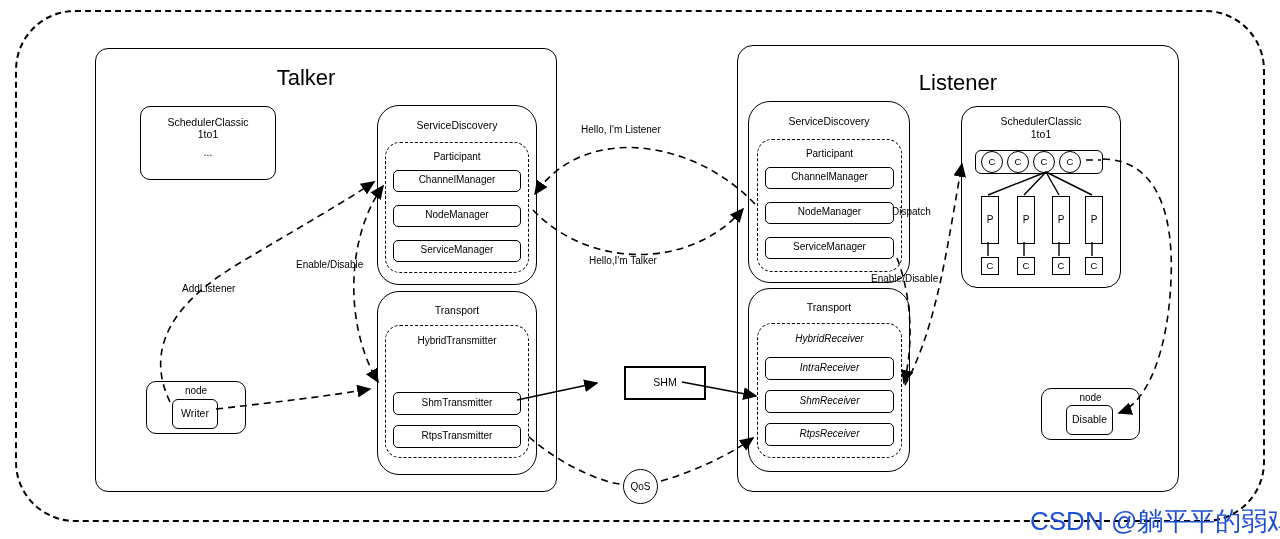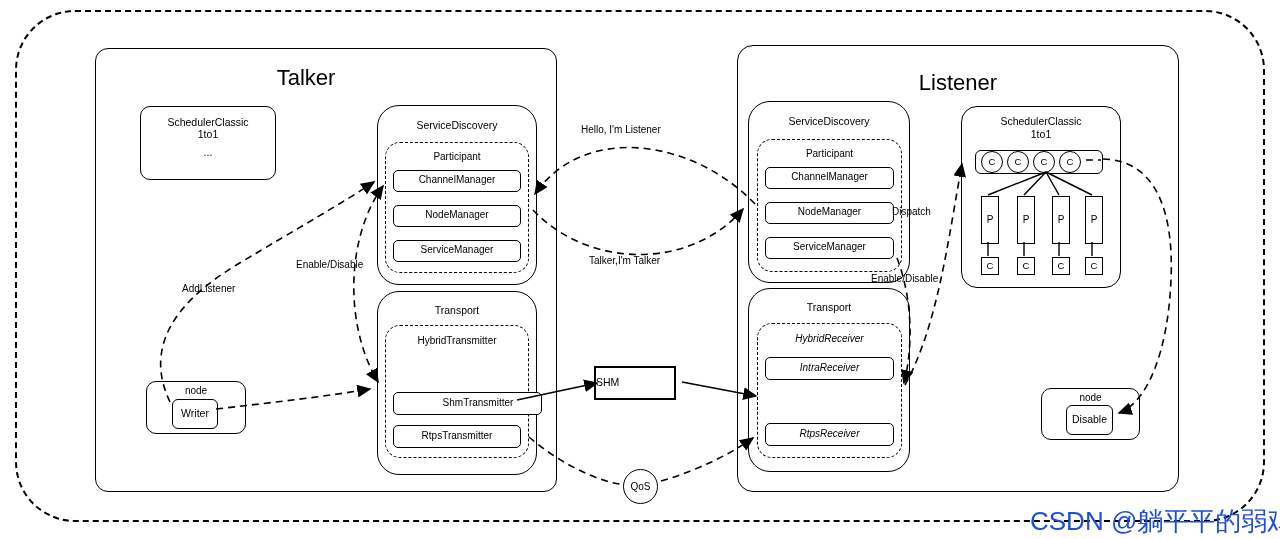--- a/index.html
+++ b/index.html
@@ -48,21 +48,21 @@
         <div class="item" style="left:7px;top:27px;width:126px;height:20px;">ChannelManager</div>
         <div class="item" style="left:7px;top:62px;width:126px;height:20px;">NodeManager</div>
         <div class="item" style="left:7px;top:97px;width:126px;height:20px;">ServiceManager</div>
       </div>
     </div>
 
     <div class="rbox" style="left:281px;top:242px;width:158px;height:182px;border-radius:22px;border-width:1.6px;">
       <div class="box-title" style="top:12px;">Transport</div>
       <div class="dbox" style="left:7px;top:33px;width:142px;height:131px;">
         <div class="box-title" style="top:9px;font-size:10px;">HybridTransmitter</div>
-        <div class="item" style="left:7px;top:66px;width:126px;height:21px;line-height:19px;padding-left:21px;">ShmTransmitter</div>
+        <div class="item" style="left:7px;top:66px;width:126px;height:21px;line-height:19px;">ShmTransmitter</div>
         <div class="item" style="left:7px;top:99px;width:126px;height:21px;line-height:19px;">RtpsTransmitter</div>
       </div>
     </div>
 
     <div class="abs" style="left:50px;top:332px;width:98px;height:51px;border:1.6px solid #000;border-radius:10px;">
       <div class="box-title" style="top:3px;font-size:10px;">node</div>
       <div class="item" style="left:25px;top:17px;width:44px;height:28px;line-height:26px;border-radius:6px;font-size:10.5px;">Writer</div>
     </div>
   </div>
 
@@ -77,20 +77,21 @@
         <div class="item" style="left:7px;top:62px;width:127px;height:20px;">NodeManager</div>
         <div class="item" style="left:7px;top:97px;width:127px;height:20px;">ServiceManager</div>
       </div>
     </div>
 
     <div class="rbox" style="left:10px;top:242px;width:160px;height:182px;border-radius:22px;border-width:1.6px;">
       <div class="box-title" style="top:12px;">Transport</div>
       <div class="dbox" style="left:8px;top:34px;width:143px;height:133px;font-style:italic;">
         <div class="box-title" style="top:9px;font-size:10px;">HybridReceiver</div>
         <div class="item" style="left:7px;top:33px;width:127px;height:21px;line-height:19px;">IntraReceiver</div>
+        <div class="item" style="left:7px;top:66px;width:127px;height:21px;line-height:19px;">ShmReceiver</div>
         <div class="item" style="left:7px;top:99px;width:127px;height:21px;line-height:19px;">RtpsReceiver</div>
       </div>
     </div>
 
     <div class="rbox" style="left:223px;top:60px;width:158px;height:180px;border-radius:16px;border-width:1.6px;">
       <div class="box-title" style="top:8px;">SchedulerClassic</div>
       <div class="box-title" style="top:21px;">1to1</div>
       <div class="abs" style="left:13px;top:43px;width:128px;height:24px;border:1.5px solid #000;border-radius:6px;
                   display:flex;align-items:center;padding-left:5px;gap:4px;box-sizing:border-box;">
         <div class="cellC">C</div>
@@ -107,28 +108,28 @@
       <div class="csq" style="left:90px;top:150px;">C</div>
       <div class="csq" style="left:123px;top:150px;">C</div>
     </div>
 
     <div class="abs" style="left:303px;top:342px;width:97px;height:50px;border:1.6px solid #000;border-radius:10px;">
       <div class="box-title" style="top:3px;font-size:10px;">node</div>
       <div class="item" style="left:24px;top:16px;width:45px;height:28px;line-height:26px;border-radius:6px;font-size:10.5px;">Disable</div>
     </div>
   </div>
 
-  <div class="abs" style="left:594px;top:366px;width:78px;height:30px;border:2px solid #000;
-              line-height:28px;font-size:10.5px;background:#fff;">SHM</div>
+  <div class="abs" style="left:624px;top:366px;width:78px;height:30px;border:2px solid #000;
+              text-align:center;line-height:28px;font-size:10.5px;background:#fff;">SHM</div>
 
   <div class="abs" style="left:623px;top:469px;width:35px;height:35px;border:1.6px solid #000;border-radius:50%;
               text-align:center;line-height:33px;font-size:10px;box-sizing:border-box;background:#fff;">QoS</div>
 
   <div class="edge-label" style="left:581px;top:124px;">Hello, I'm Listener</div>
-  <div class="edge-label" style="left:589px;top:255px;">Talker,I'm Talker</div>
+  <div class="edge-label" style="left:589px;top:255px;">Hello,I'm Talker</div>
   <div class="edge-label" style="left:182px;top:255px;margin-top:28px;">AddListener</div>
   <div class="edge-label" style="left:296px;top:259px;">Enable/Disable</div>
   <div class="edge-label" style="left:892px;top:206px;">Dispatch</div>
   <div class="edge-label" style="left:871px;top:273px;">Enable/Disable</div>
 
   <div id="watermark">CSDN @躺平平的弱鸡</div>
 
   <svg id="edges" width="1280" height="539" viewBox="0 0 1280 539">
     <defs>
       <marker id="arr" viewBox="0 0 9 8" refX="8" refY="4" markerWidth="9" markerHeight="8" orient="auto-start-reverse">

